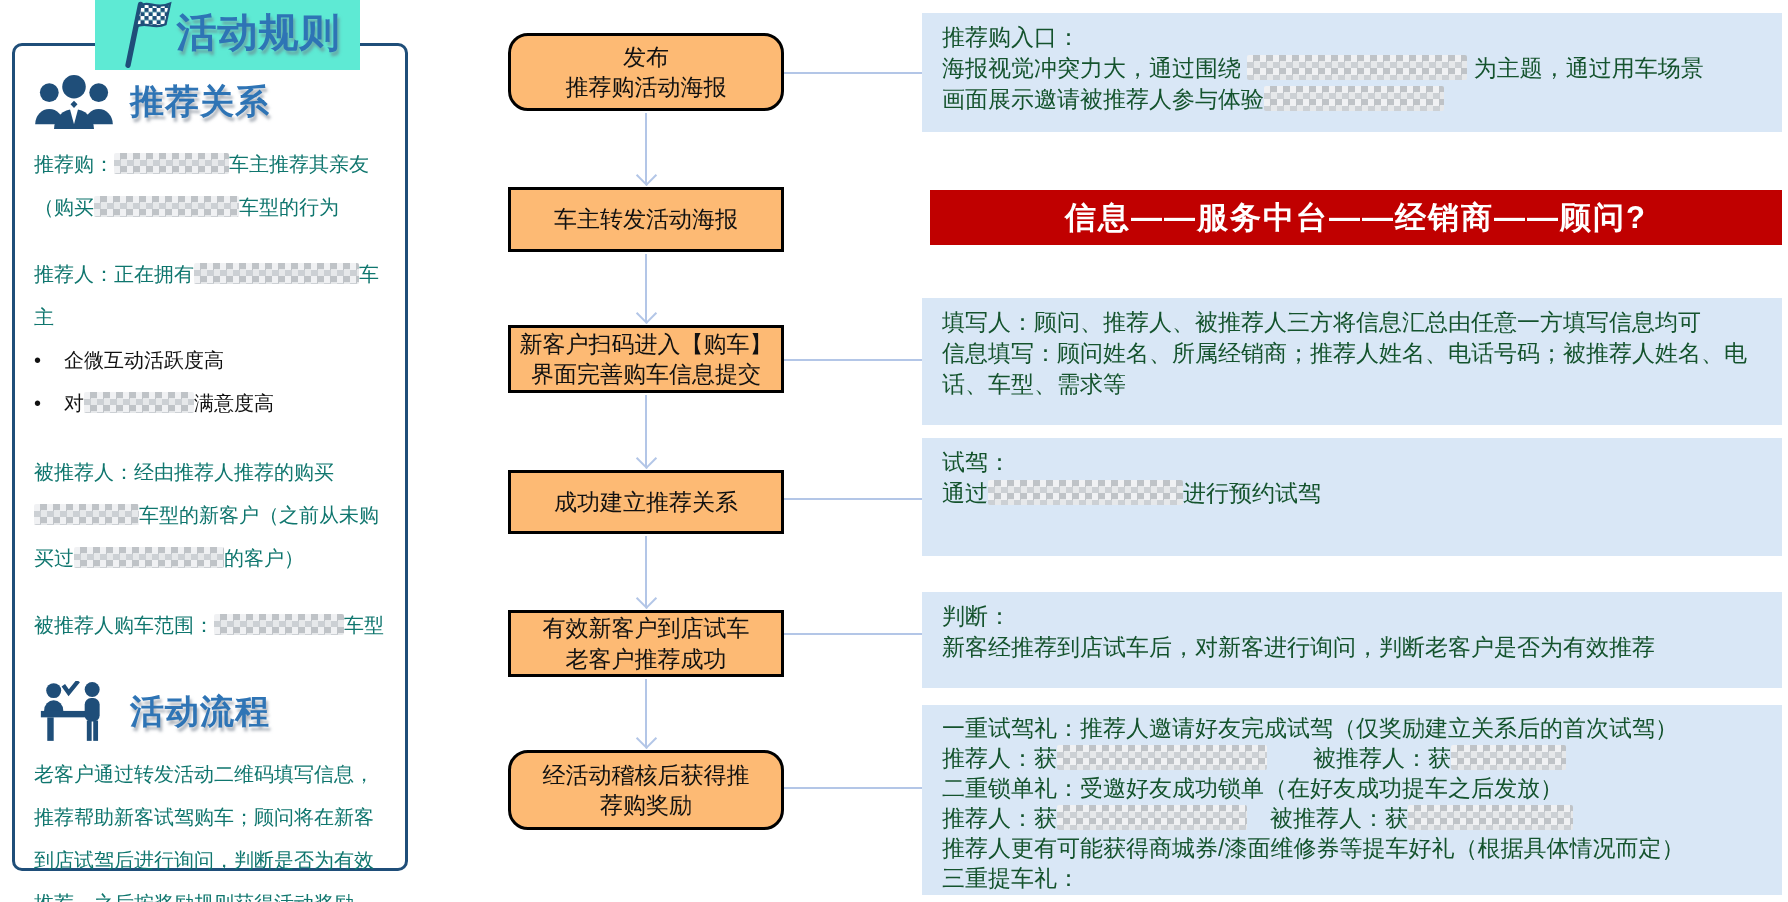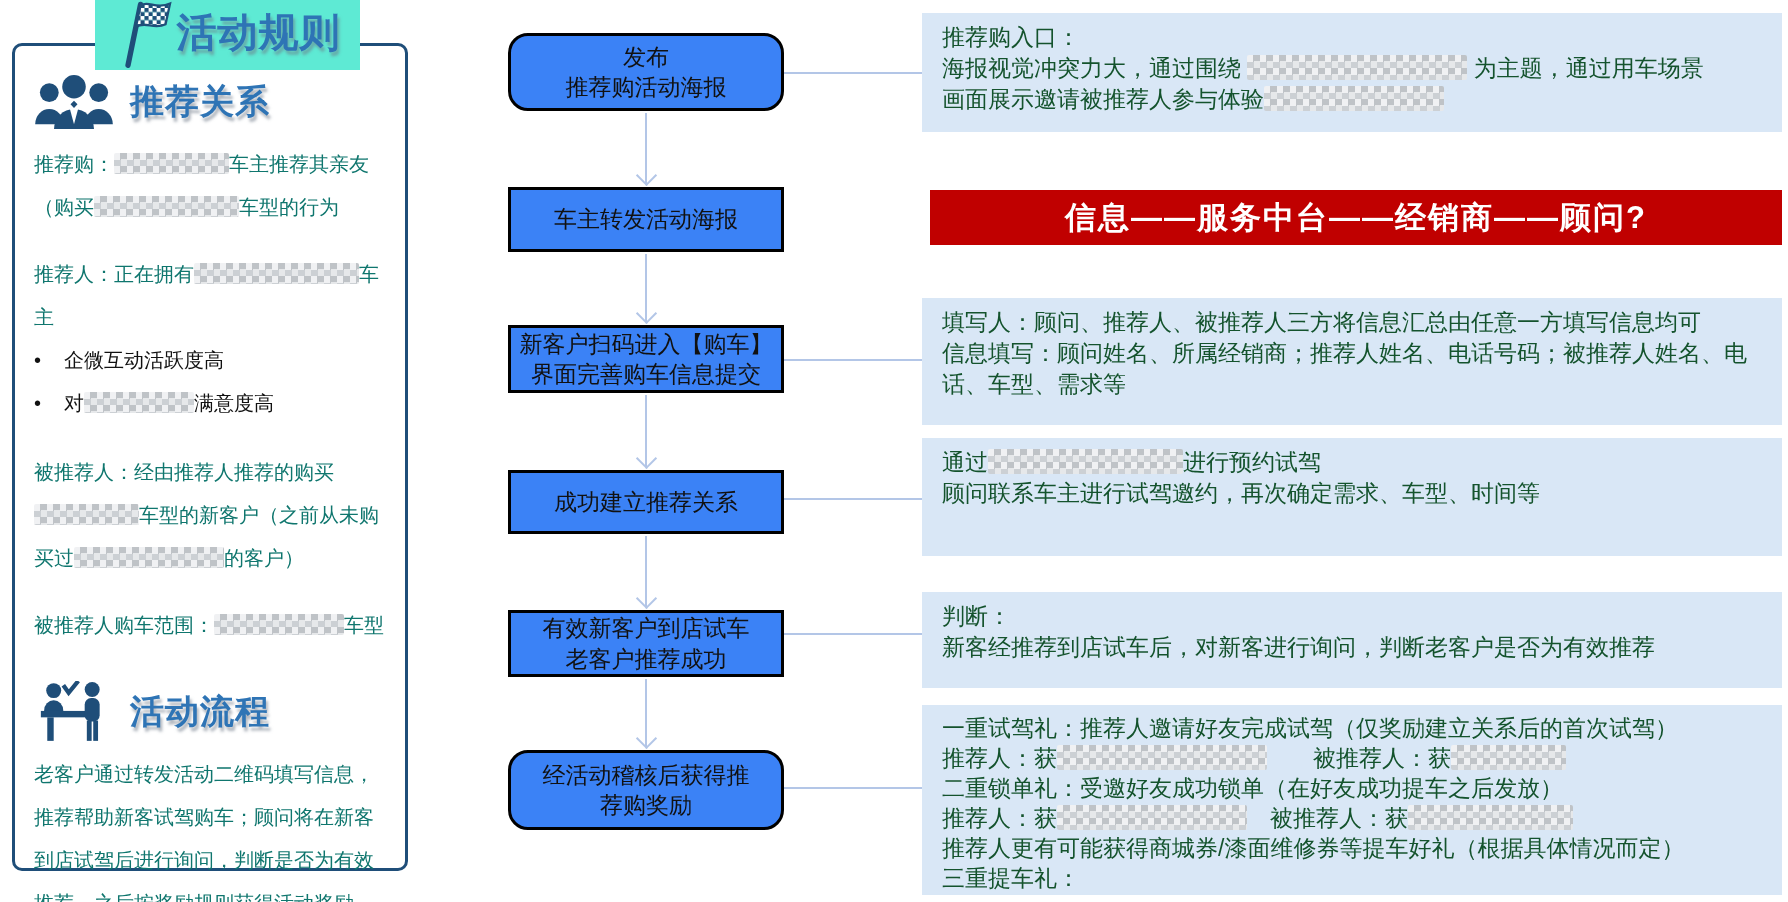--- a/index.html
+++ b/index.html
@@ -22,21 +22,21 @@
   .lp-p{margin:0 0 24px 0;font-size:20px;line-height:2.15;color:#0f766e;}
   .lp-p.tight{margin-bottom:0;}
   .lp-li{display:flex;font-size:20px;line-height:2.15;margin:0;}
   .lp-li .dot{width:30px;flex:0 0 auto;}
   .sec-gap{height:26px;}
   
   .redact{display:inline-block;height:1.06em;vertical-align:-0.16em;border-radius:2px;
           background-image:conic-gradient(#bfc3c7 25%,#e6e8ea 0 50%,#ccd0d4 0 75%,#f0f1f3 0);
           background-size:13px 13px;}
   
-  .flow-box{position:absolute;left:508px;width:276px;background:#3b82f6;border:3px solid #000;
+  .flow-box{position:absolute;left:508px;width:276px;background:#fdba74;border:3px solid #000;
             box-sizing:border-box;display:flex;align-items:center;justify-content:center;
             text-align:center;font-size:23px;line-height:1.32;white-space:pre-line;z-index:2;}
   .flow-box.rounded{border-radius:20px;}
   .varrow{position:absolute;left:645px;width:2px;background:#b3c6e7;}
   .varrow:after{content:'';position:absolute;left:-6px;bottom:1px;width:13px;height:13px;
                 border-right:2px solid #b3c6e7;border-bottom:2px solid #b3c6e7;
                 transform:rotate(45deg);}
   .hconn{position:absolute;left:784px;width:138px;height:2px;background:#b3c6e7;}
   
   .note-panel{position:absolute;left:922px;width:860px;background:#D9E7F6;box-sizing:border-box;
@@ -146,22 +146,22 @@
       <div class="note-panel" style="top: 13px; height: 119px;">
         <div class="note-line">推荐购入口：</div>
         <div class="note-line">海报视觉冲突力大，通过围绕 <span class="redact" style="width: 220px;"></span> 为主题，通过用车场景</div>
         <div class="note-line">画面展示邀请被推荐人参与体验<span class="redact" style="width: 180px;"></span></div>
       </div>
       <div class="note-panel" style="top: 298px; height: 127px;">
         <div class="note-line">填写人：顾问、推荐人、被推荐人三方将信息汇总由任意一方填写信息均可</div>
         <div class="note-line">信息填写：顾问姓名、所属经销商；推荐人姓名、电话号码；被推荐人姓名、电话、车型、需求等</div>
       </div>
       <div class="note-panel" style="top: 438px; height: 118px;">
+        <div class="note-line">试驾：</div>
         <div class="note-line">通过<span class="redact" style="width: 195px;"></span>进行预约试驾</div>
-        <div class="note-line">顾问联系车主进行试驾邀约，再次确定需求、车型、时间等</div>
       </div>
       <div class="note-panel" style="top: 592px; height: 96px;">
         <div class="note-line">判断：</div>
         <div class="note-line">新客经推荐到店试车后，对新客进行询问，判断老客户是否为有效推荐</div>
       </div>
       <div class="note-panel" style="top: 705px; height: 190px; line-height: 30px; padding-top: 8px;">
         <div class="note-line">一重试驾礼：推荐人邀请好友完成试驾（仅奖励建立关系后的首次试驾）</div>
         <div class="note-line">推荐人：获<span class="redact" style="width: 210px;"></span>　　被推荐人：获<span class="redact" style="width: 115px;"></span></div>
         <div class="note-line">二重锁单礼：受邀好友成功锁单（在好友成功提车之后发放）</div>
         <div class="note-line">推荐人：获<span class="redact" style="width: 190px;"></span>　被推荐人：获<span class="redact" style="width: 165px;"></span></div>

